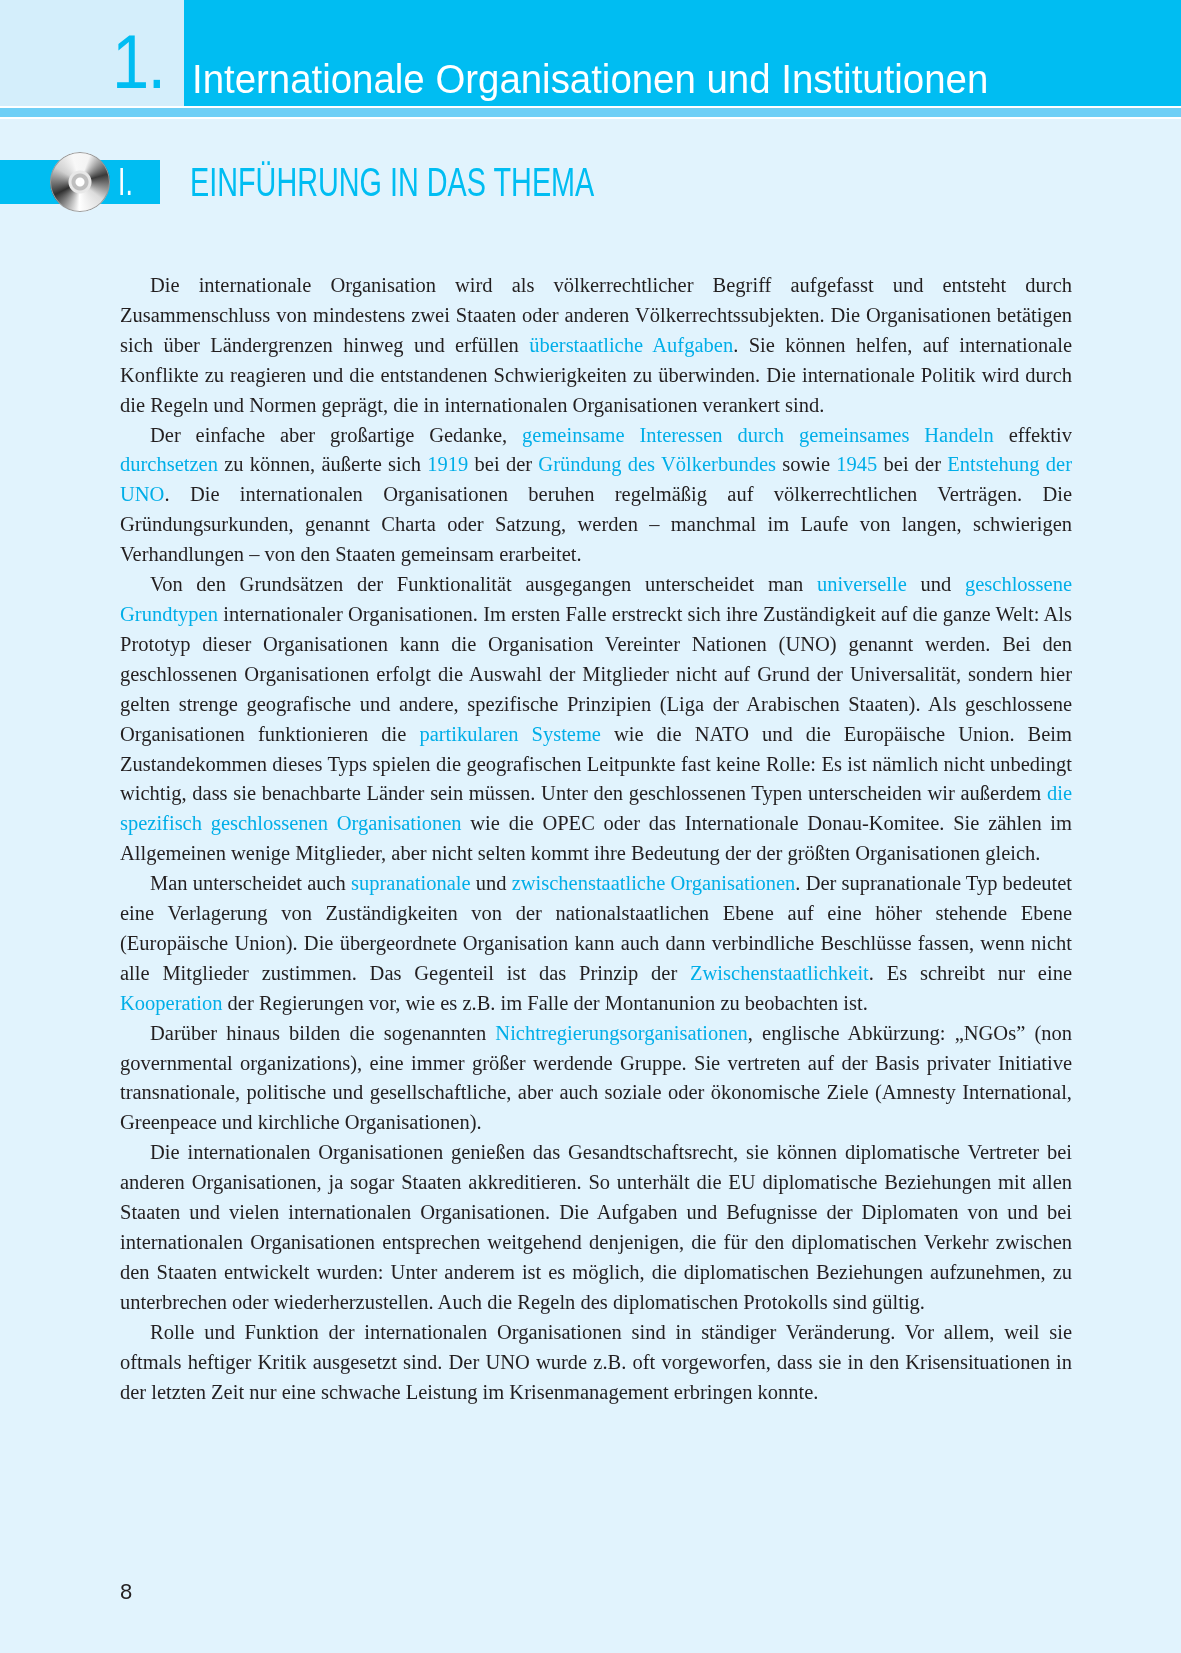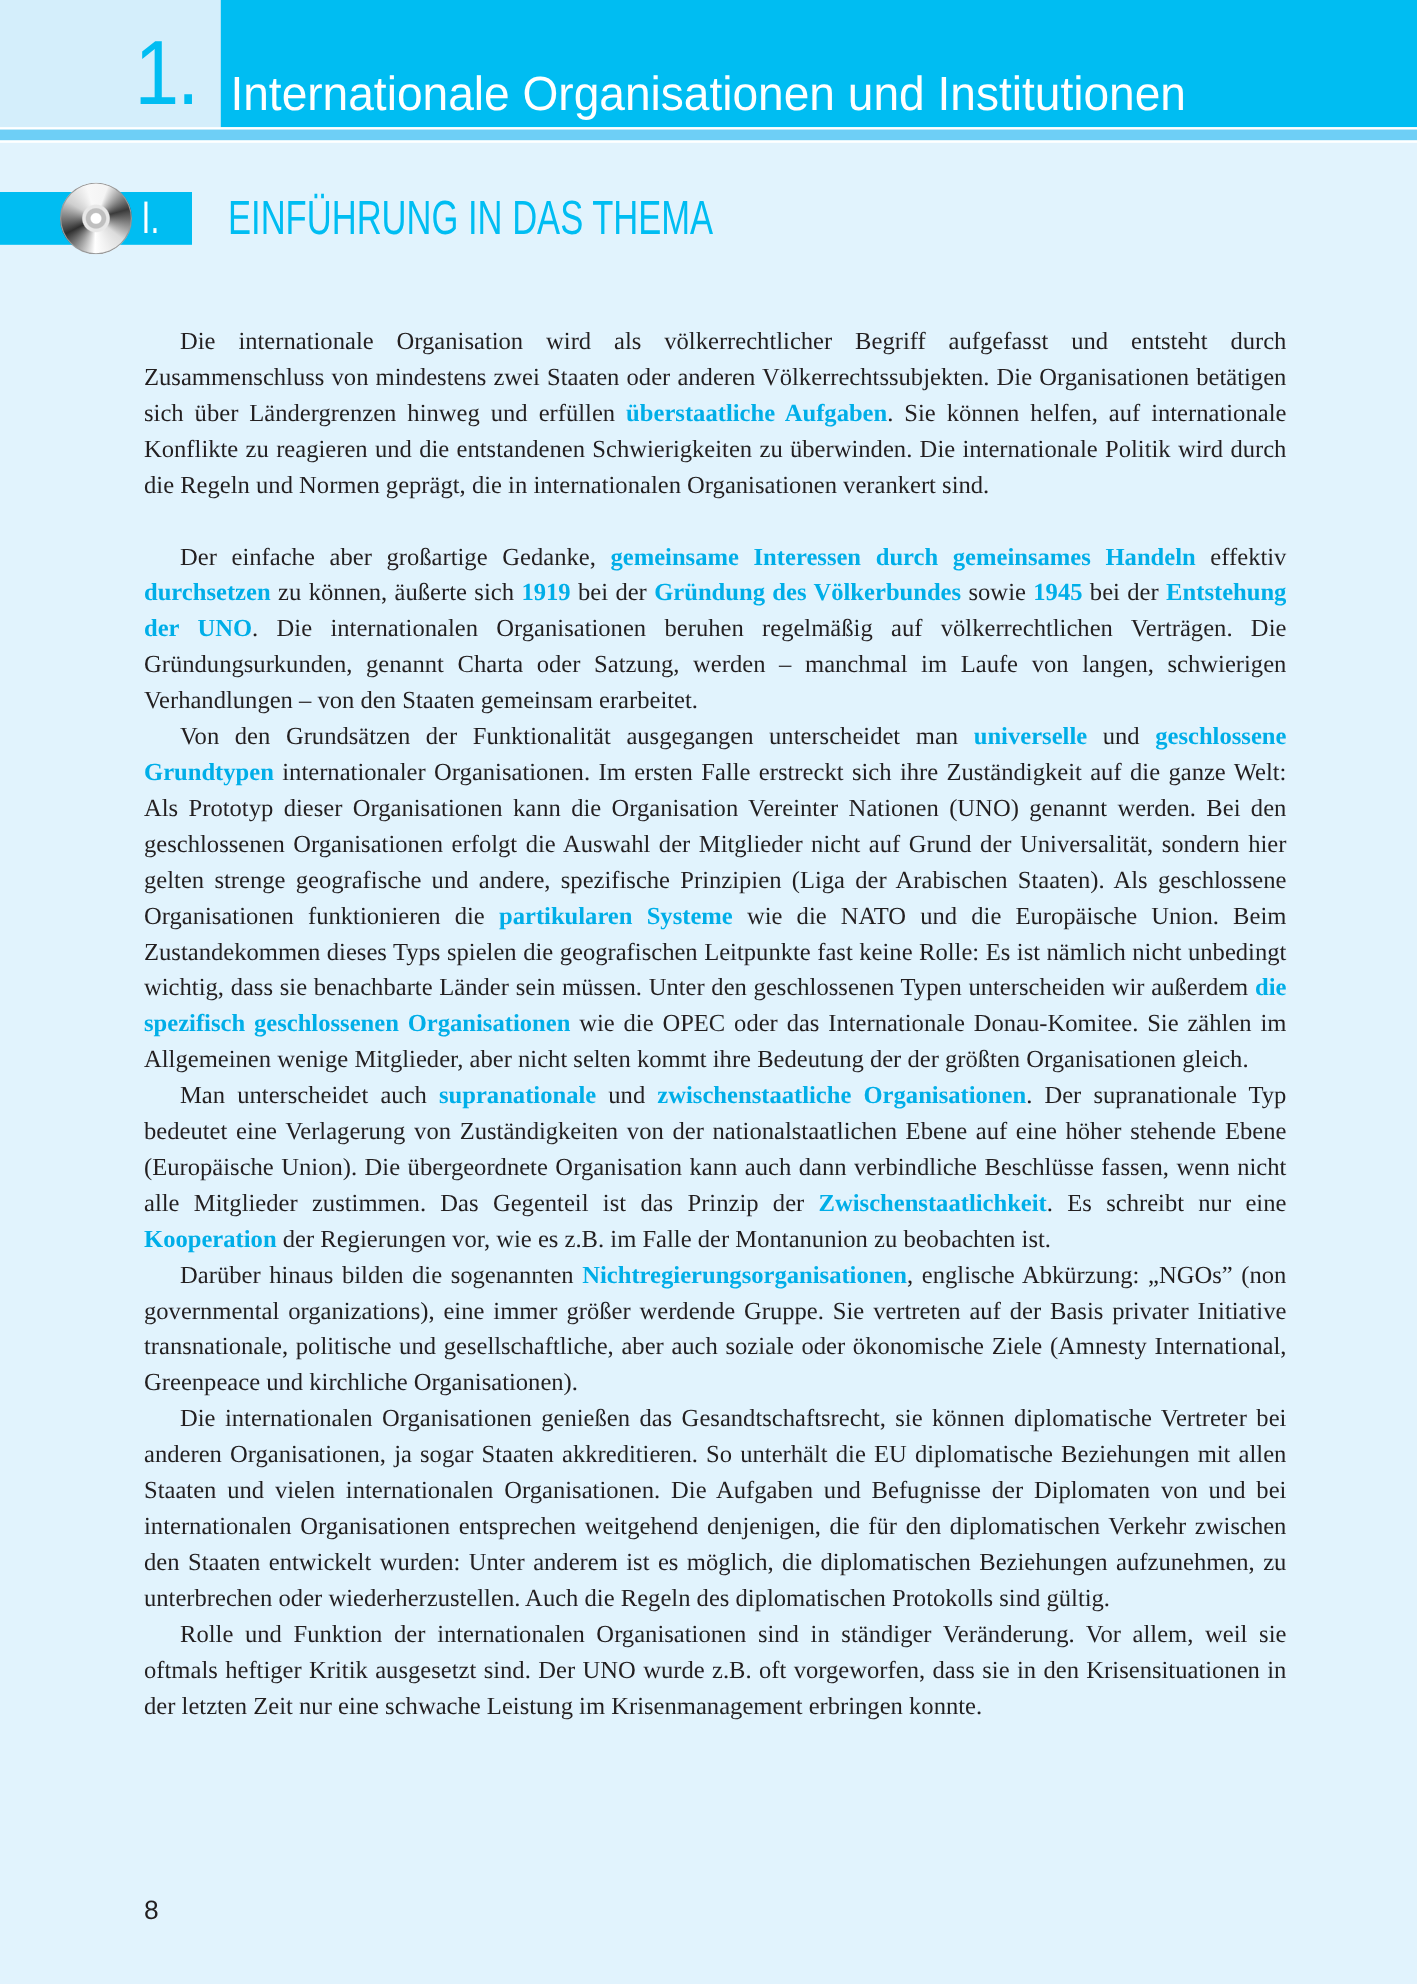--- a/index.html
+++ b/index.html
@@ -46,22 +46,22 @@
     font-family:"Liberation Sans", "DejaVu Sans", sans-serif;
     font-size:40px; line-height:44px; color:#00bdf2;
     transform:scaleX(0.72); transform-origin:left center;
   }
 
   .body-text {
     position:absolute; left:120px; top:271px; width:952px;
     font-size:20.5px; line-height:29.9px; text-align:justify; hyphens:manual;
   }
   .body-text p { margin:0; text-indent:30px; }
-  .body-text p.gap { margin-top:30px; }
-  .hl { color:#00aee8; font-weight:bold; }
+  .body-text p.gap { }
+  .hl { color:#00aee8; font-weight:normal; }
   .page-num {
     position:absolute; left:120px; top:1578px;
     font-family:"Liberation Sans", "DejaVu Sans", sans-serif;
     font-size:22px; line-height:28px; color:#231f20;
   }
 </style>
 </head>
 <body>
 
 <div class="top-band"></div>

